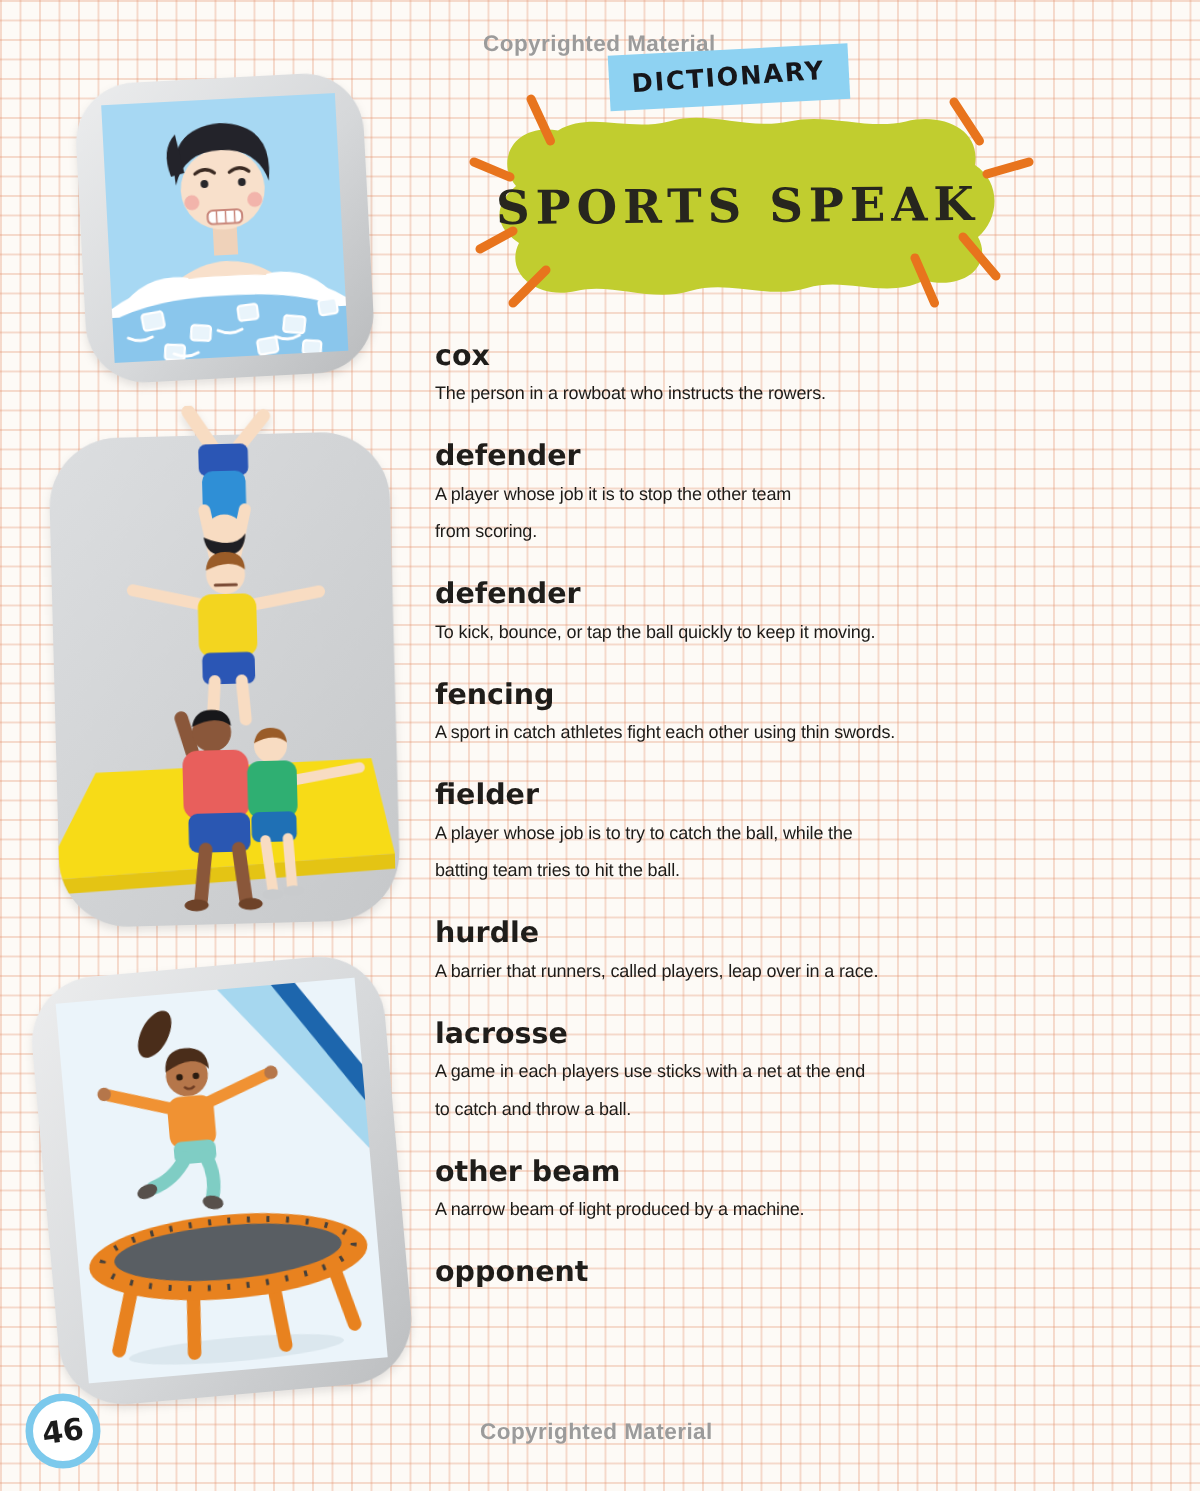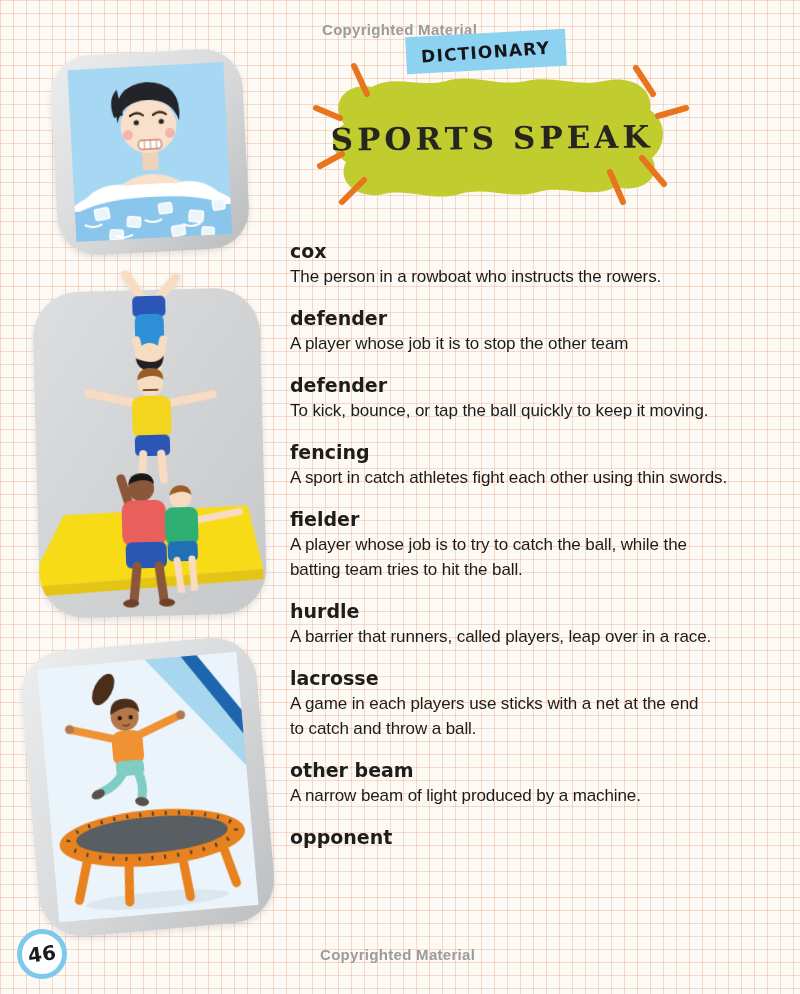--- a/index.html
+++ b/index.html
@@ -35,28 +35,28 @@
     position:absolute;left:0;top:66px;width:372px;text-align:center;
     font-family:"DejaVu Serif",serif;font-weight:700;font-size:31px;
     letter-spacing:4px;color:#27261e;transform:rotate(-.5deg);
   }
 
   .card{position:absolute;filter:drop-shadow(0 3px 3px rgba(0,0,0,.10));}
   .card1{left:52px;top:50px;transform:rotate(-3deg);}
   .card2{left:32px;top:270px;transform:rotate(-1.5deg);}
   .card3{left:28px;top:642px;transform:rotate(-5deg);}
 
-  .entries{position:absolute;left:290px;top:238px;width:505px;}
+  .entries{position:absolute;left:290px;top:224px;width:505px;}
   .entry{margin-bottom:16px;}
   .term{
     font-family:"DejaVu Sans",sans-serif;font-weight:700;font-size:19px;
     line-height:26px;color:#1f1d1a;
   }
   .def-line{
-    font-family:"Liberation Sans",sans-serif;font-size:17px;line-height:25px;
+    font-family:"Liberation Sans",sans-serif;font-size:12px;line-height:25px;
     color:#1d1b18;white-space:nowrap;letter-spacing:-.1px;
   }
 
   .page-num{
     position:absolute;left:17px;top:929px;width:40px;height:40px;
     border-radius:50%;border:5px solid #7cc9ec;background:#fff;
     display:flex;align-items:center;justify-content:center;
   }
   .page-num span{
     font-family:"DejaVu Sans",sans-serif;font-weight:700;font-size:20px;
@@ -253,20 +253,21 @@
   </div>
 
   <div class="entries">
     <div class="entry">
       <div class="term">cox</div>
       <div class="def-line">The person in a rowboat who instructs the rowers.</div>
     </div>
     <div class="entry">
       <div class="term">defender</div>
       <div class="def-line">A player whose job it is to stop the other team</div>
+      <div class="def-line">from scoring.</div>
     </div>
     <div class="entry">
       <div class="term">defender</div>
       <div class="def-line">To kick, bounce, or tap the ball quickly to keep it moving.</div>
     </div>
     <div class="entry">
       <div class="term">fencing</div>
       <div class="def-line">A sport in catch athletes fight each other using thin swords.</div>
     </div>
     <div class="entry">

